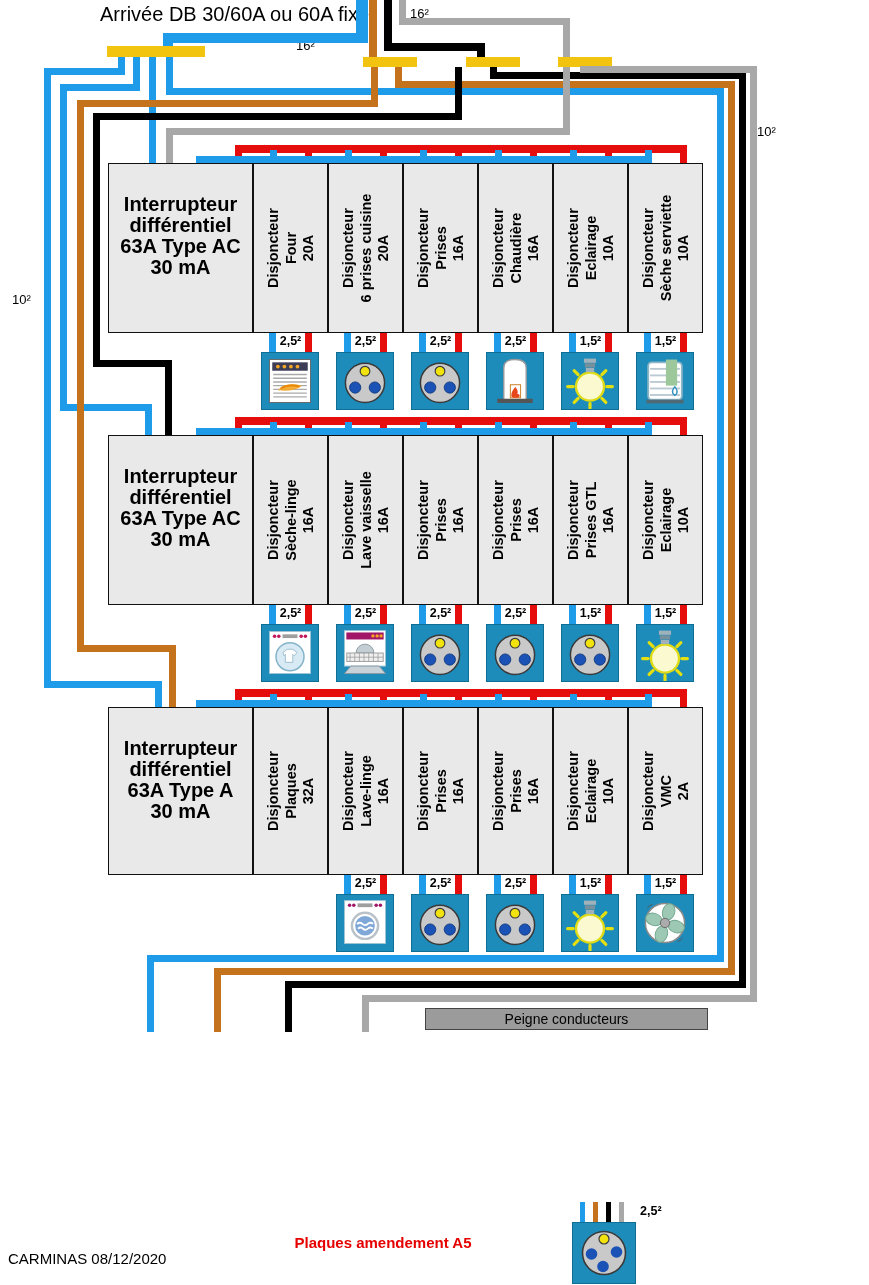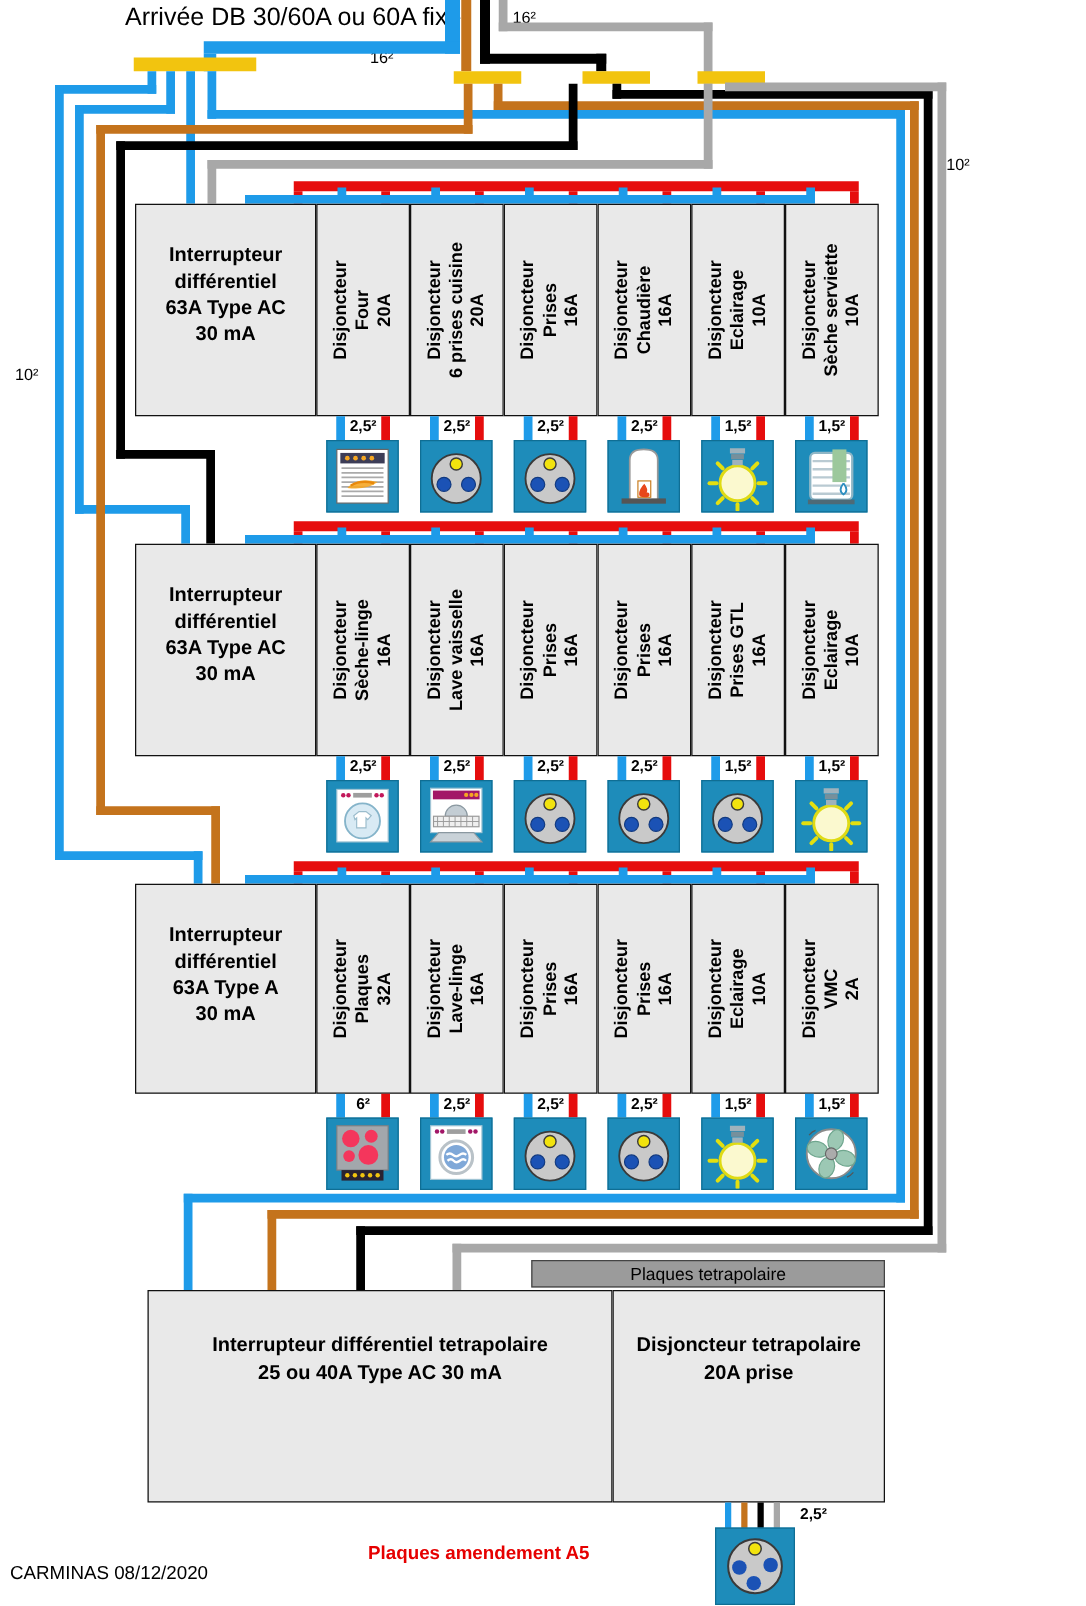--- a/index.html
+++ b/index.html
@@ -6,21 +6,21 @@
     --blue:#1E9BE9; --red:#E60D0D; --brown:#C4731C; --gray:#A8A8A8;
     --yellow:#F2C40F; --teal:#1E8CBA; --fill:#E9E9E9;
   }
   html,body{margin:0;padding:0;background:#fff;}
   .stage{position:relative;width:869px;height:1285px;background:#fff;overflow:hidden;
          font-family:"Liberation Sans",sans-serif;color:#000;}
   .w{position:absolute;display:block;}
   .wb{background:var(--blue);} .wr{background:var(--red);} .wn{background:var(--brown);}
   .wk{background:#000;} .wgy{background:var(--gray);} .wy{background:var(--yellow);}
   .box{position:absolute;background:var(--fill);border:1.5px solid #111;box-sizing:border-box;}
-  .difflabel{white-space:pre-line;text-align:center;font-weight:bold;font-size:16px;line-height:21px;padding-top:30px;}
+  .difflabel{white-space:pre-line;text-align:center;font-weight:bold;font-size:20px;line-height:21px;padding-top:30px;}
   .rot{position:absolute;left:50%;top:50%;width:168px;transform:translate(-50%,-50%) rotate(-90deg);
        text-align:center;font-weight:bold;font-size:14.5px;line-height:17.5px;}
   .cf{position:absolute;width:75px;height:77px;}
   .st{position:absolute;top:0;width:7px;height:19px;}
   .stb{left:16px;background:var(--blue);} .str{left:52px;background:var(--red);}
   .wl{position:absolute;left:0;top:1px;width:100%;text-align:center;font-weight:bold;font-size:12.5px;}
   .ic{position:absolute;left:8px;top:19px;width:58px;height:58px;background:var(--teal);border:1px solid #0F6E94;box-sizing:border-box;}
   .ic svg{width:100%;height:100%;display:block;}
   .lbl{position:absolute;font-size:13px;}
   .title{position:absolute;left:100px;top:3px;font-size:20px;}
@@ -552,30 +552,20 @@
       </div>
   </div>
   <div class="box" style="left:628px;top:707px;width:75px;height:168px">
     <div class="rot">
         <div>Disjoncteur</div>
         <div>VMC</div>
         <div>2A</div>
       </div>
   </div>
 
-  <div class="cf" style="left:253px;top:875px">
-    <i class="st stb"></i>
-      <i class="st str"></i>
-    <b class="wl">6²</b>
-    <span class="ic">
-        <svg viewBox="0 0 60 60">
-          <use href="#i-cooktop"></use>
-        </svg>
-      </span>
-  </div>
   <div class="cf" style="left:328px;top:875px">
     <i class="st stb"></i>
       <i class="st str"></i>
     <b class="wl">2,5²</b>
     <span class="ic">
         <svg viewBox="0 0 60 60">
           <use href="#i-washer"></use>
         </svg>
       </span>
   </div>
@@ -613,29 +603,21 @@
     <i class="st stb"></i>
       <i class="st str"></i>
     <b class="wl">1,5²</b>
     <span class="ic">
         <svg viewBox="0 0 60 60">
           <use href="#i-fan"></use>
         </svg>
       </span>
   </div>
 
-  <div class="peigne">Plaques tetrapolaire</div>
-  <div class="box" style="left:118px;top:1032px;width:372px;height:170px">
-    <div class="difflabel" style="padding-top:33px;line-height:22px;">Interrupteur différentiel tetrapolaire
-25 ou 40A Type AC 30 mA</div>
-  </div>
-  <div class="box" style="left:490px;top:1032px;width:218px;height:170px">
-    <div class="difflabel" style="padding-top:33px;line-height:22px;">Disjoncteur tetrapolaire
-20A prise</div>
-  </div>
+  <div class="peigne">Peigne conducteurs</div>
 
   <i class="w wb" style="left:580px;top:1202px;width:5px;height:24px"></i>
   <i class="w wn" style="left:593px;top:1202px;width:5px;height:24px"></i>
   <i class="w wk" style="left:606px;top:1202px;width:5px;height:24px"></i>
   <i class="w wgy" style="left:619px;top:1202px;width:5px;height:24px"></i>
   <span class="ic" style="left:572px;top:1222px;width:64px;height:62px;">
       <svg viewBox="0 0 60 60">
         <use href="#i-socket4"></use>
       </svg>
     </span>

